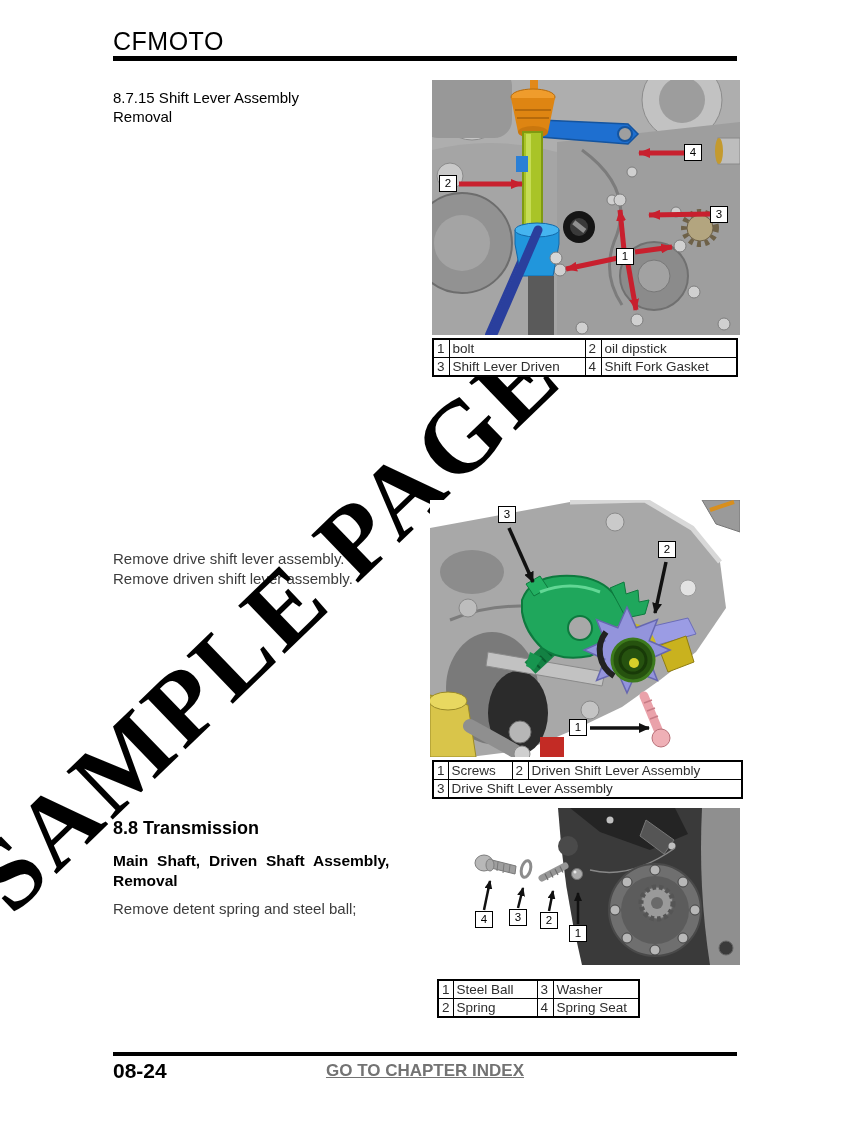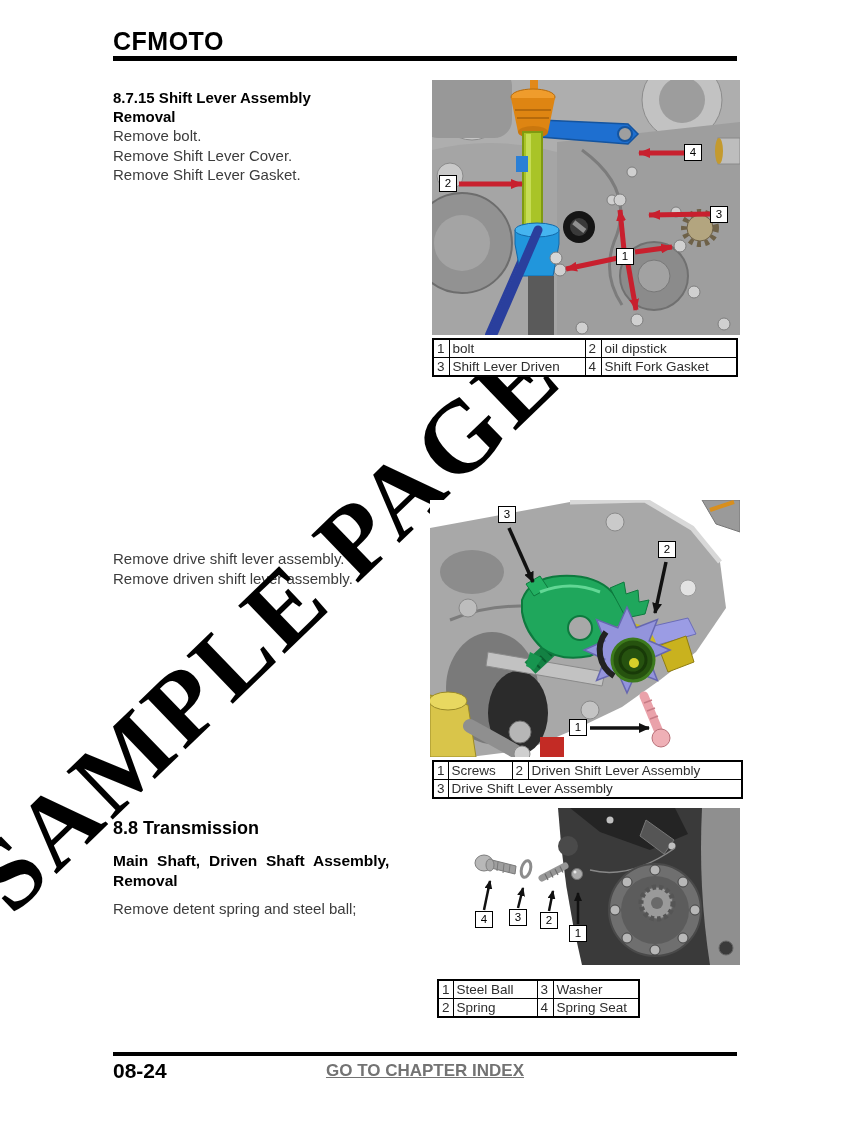--- a/index.html
+++ b/index.html
@@ -1,21 +1,21 @@
 <!DOCTYPE html>
 <html><head>
 <meta charset="utf-8">
 <style>
   html,body{margin:0;padding:0;background:#fff;}
   .page{position:relative;width:867px;height:1122px;background:#ffffff;overflow:hidden;
         font-family:"Liberation Sans",sans-serif;color:#000;}
   .abs{position:absolute;}
-  .brand{font-size:25px;font-weight:bold;letter-spacing:0.5px;}
+  .brand{font-size:25px;font-weight:normal;letter-spacing:0.5px;}
   .rule{background:#000;}
-  .h1{font-size:15px;font-weight:bold;line-height:19px;}
+  .h1{font-size:15px;font-weight:normal;line-height:19px;}
   .h2{font-size:18px;font-weight:bold;line-height:22px;}
   .h3{font-size:15.5px;font-weight:bold;line-height:20px;margin-top:12px;}
   .body-text{font-size:15px;line-height:19.5px;color:#3c3c3c;}
   .parts-table{border-collapse:collapse;border:2px solid #000;background:#fff;
                font-size:13.5px;color:#2e2e2e;z-index:3;table-layout:fixed;}
   .parts-table td{border:1.5px solid #000;padding:0 3px;height:17px;white-space:nowrap;overflow:hidden;}
   .fig{z-index:3;}
   .fig svg{position:absolute;left:0;top:0;width:100%;height:100%;}
   .co{position:absolute;box-sizing:border-box;min-width:18px;height:17px;padding:0 2px;
       background:#fff;border:1.5px solid #000;font-size:11.5px;line-height:14px;
@@ -32,25 +32,20 @@
 <div class="page">
 
   <div class="abs watermark" style="left:-120px;top:566px;">SAMPLE PAGE</div>
 
   <div class="abs brand" style="left:113px;top:27px;">CFMOTO</div>
   <div class="abs rule" style="left:113px;top:56px;width:624px;height:5px;"></div>
 
   <div class="abs h1" style="left:113px;top:88px;">
     <div>8.7.15 Shift Lever Assembly</div>
     <div>Removal</div>
-  </div>
-  <div class="abs body-text" style="left:113px;top:126px;">
-    <div>Remove bolt.</div>
-    <div>Remove Shift Lever Cover.</div>
-    <div>Remove Shift Lever Gasket.</div>
   </div>
 
   <div class="abs fig" style="left:432px;top:80px;width:308px;height:255px;">
     <svg viewBox="0 0 308 255">
       <defs>
         <marker id="m-red" markerUnits="userSpaceOnUse" markerWidth="13" markerHeight="10" refX="11" refY="5" orient="auto">
             <path d="M0,0 L12,5 L0,10 Z" fill="#c8202e"></path>
           </marker>
       </defs>
       <g>

